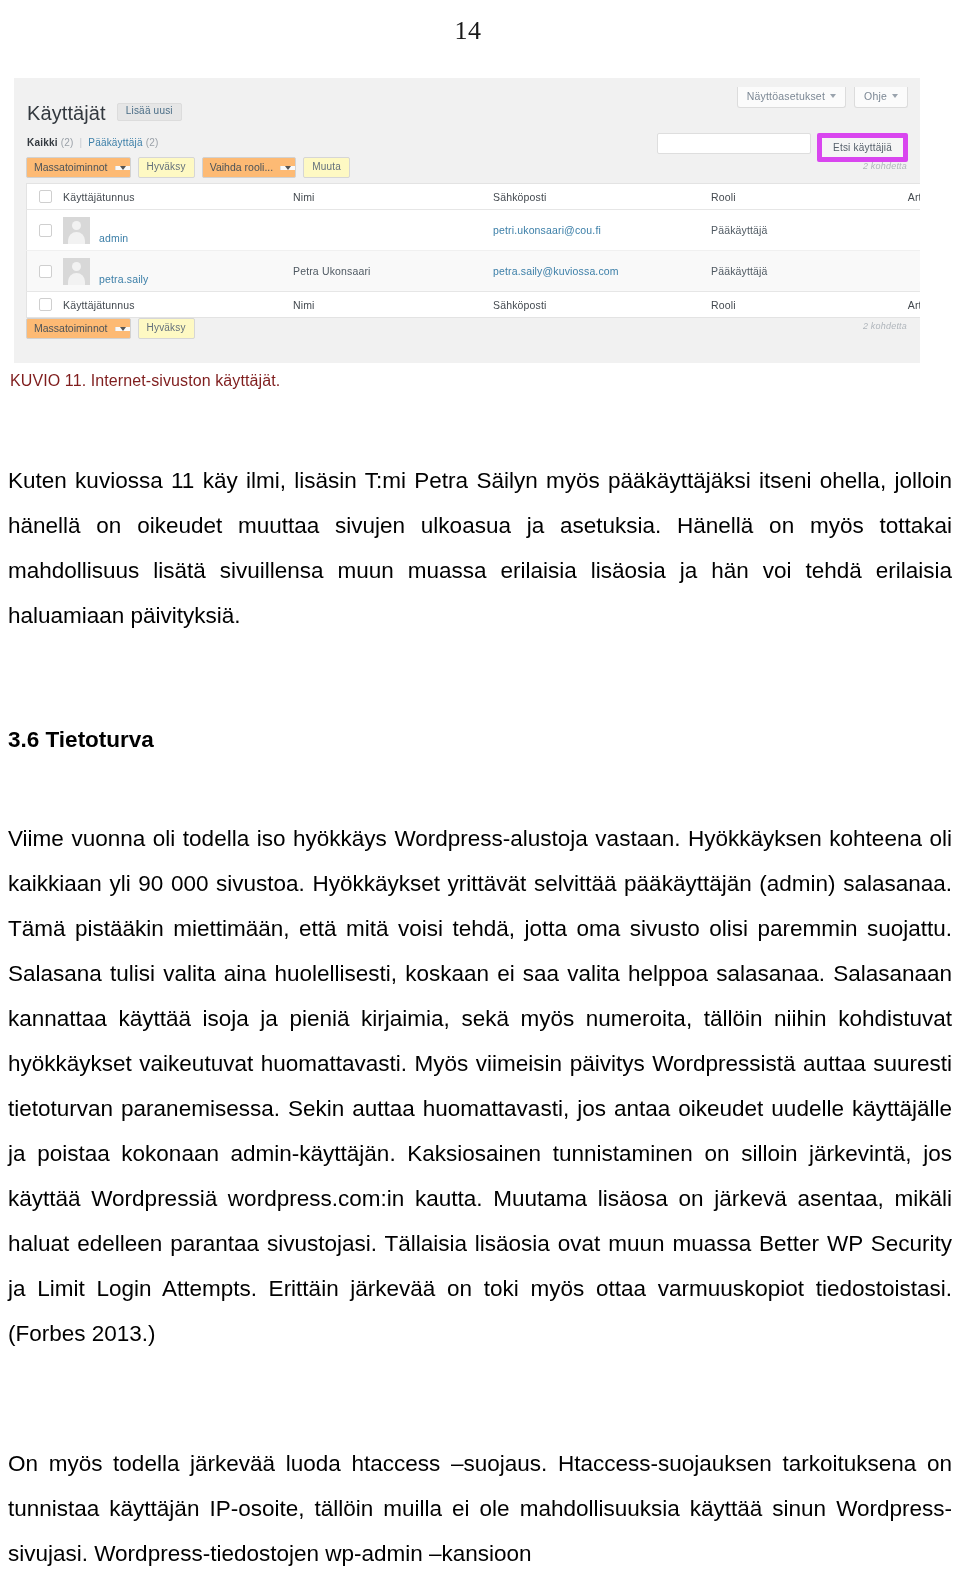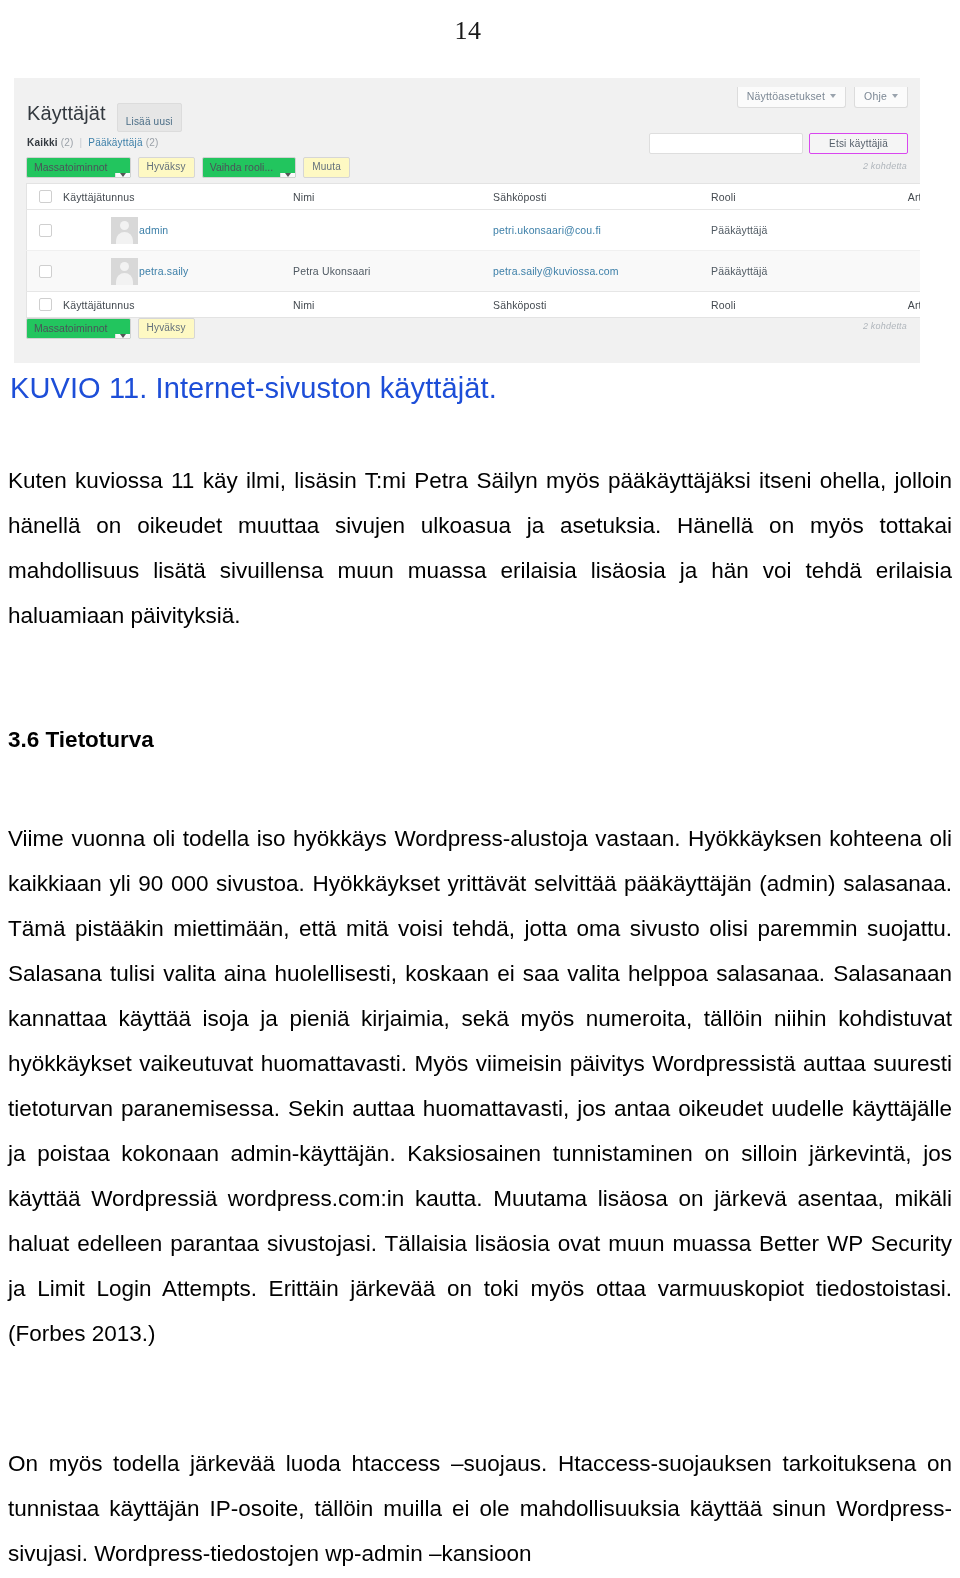--- a/index.html
+++ b/index.html
@@ -95,21 +95,21 @@
     color: #33393f;
     line-height: 1;
     letter-spacing: 0.1px;
   }
   .wp-addnew {
     font-size: 10px;
     color: #4a6d86;
     background: #e6e6e6;
     border: 1px solid #dcdcdc;
     border-radius: 2px;
-    padding: 13px 8px 4px 8px;
+    padding: 2px 8px 4px 8px;
     line-height: 1;
     letter-spacing: 0.2px;
   }
 
   .wp-searchbox {
     position: absolute;
     right: 4px;
     top: 46px;
     display: flex;
     align-items: stretch;
@@ -119,23 +119,23 @@
     width: 148px;
     height: 17px;
     background: #ffffff;
     border: 1px solid #dedede;
     border-radius: 2px;
   }
   .wp-searchbtn {
     font-size: 10px;
     color: #555f6a;
     background: #f5f5f5;
-    border: 1px solid #d946ef;
-    border-radius: 2px;
-    padding: 2px 19px;
+    border: 5px solid #d946ef;
+    border-radius: 2px;
+    padding: 2px 11px;
     line-height: 15px;
     white-space: nowrap;
     letter-spacing: 0.2px;
   }
 
   .wp-subsubsub {
     position: absolute;
     left: 3px;
     top: 50px;
     font-size: 10px;
@@ -161,22 +161,22 @@
   .wp-tablenav {
     position: absolute;
     left: 2px;
     top: 70px;
     display: flex;
     align-items: center;
     gap: 7px;
   }
   .wp-select {
     display: inline-flex;
-    align-items: flex-end;
-    background: #22c55e;
+    align-items: center;
+    background: #fdba74;
     border: 1px solid #d2d2d2;
     border-radius: 2px;
     height: 19px;
   }
   .wp-select .lbl {
     font-size: 10.5px;
     color: #4b5359;
     padding: 0 7px;
     line-height: 19px;
     white-space: nowrap;
@@ -251,23 +251,22 @@
   .cb {
     display: inline-block;
     width: 11px; height: 11px;
     border: 1px solid #cfcfcf;
     background: #fff;
     border-radius: 2px;
     vertical-align: middle;
   }
   .usercell {
     display: flex;
-    align-items: center;
-    gap: 1px;
-    margin-left: 48px;
+    align-items: flex-end;
+    gap: 9px;
   }
   .avatar {
     width: 27px; height: 27px;
     background: #d8d8d8;
     position: relative;
     overflow: hidden;
     flex: none;
   }
   .avatar:before {
     content: "";
@@ -291,22 +290,22 @@
   .mlink { color: #3c7fa8; font-size: 10.5px; }
 
   .wp-tablenav.bottom { top: auto; bottom: 18px; }
 
   
   .caption {
     position: absolute;
     left: 10px;
     top: 372px;
     font-family: "Liberation Sans", sans-serif;
-    font-size: 29px;
-    color: #1d4ed8;
+    font-size: 16px;
+    color: #7f1d1d;
     letter-spacing: 0.1px;
   }
   .body-text {
     position: absolute;
     left: 8px;
     width: 944px;
     font-family: "Liberation Sans", sans-serif;
     font-size: 22.5px;
     line-height: 45px;
     color: #000;

